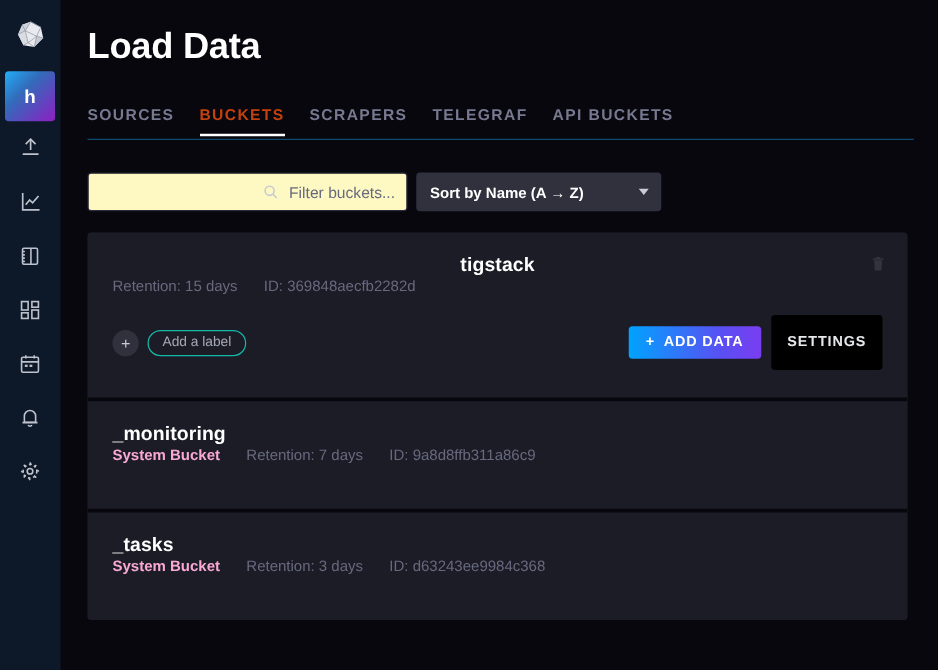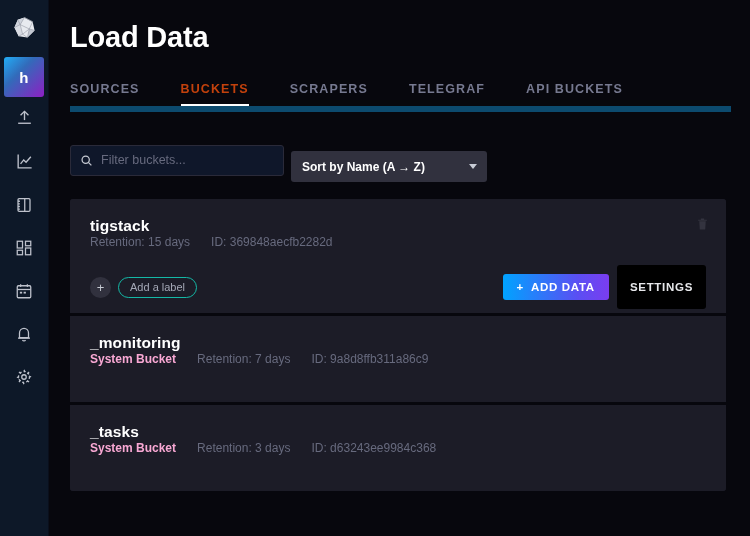--- a/index.html
+++ b/index.html
@@ -49,25 +49,25 @@
   }
   .page-title {
     color: #ffffff;
     font-size: 29px; font-weight: bold;
     letter-spacing: -0.2px;
     margin-top: 21px;
     margin-left: 1px;
   }
 
   .tabs {
-    display: flex; align-items: flex-start;
-    gap: 41px;
+    display: flex; align-items: center;
+    gap: 20px;
     margin-top: 28px;
     margin-left: 1px;
-    border-bottom: 6px solid #0c4a6e;
+    border-bottom: 1px solid #0c4a6e;
     padding-bottom: 0;
     height: 30px;
   }
   .tab {
     font-size: 12.5px; font-weight: bold;
     letter-spacing: 1.1px;
     color: #767990;
     padding-bottom: 9px;
     position: relative;
     cursor: pointer;
@@ -77,60 +77,60 @@
     content: ""; position: absolute; left: 0; right: 0; bottom: -1px;
     height: 2px; background: #ffffff;
   }
 
   
   .filter-row {
     display: flex; align-items: center; gap: 7px;
     margin-top: 26px; margin-left: 1px;
   }
   .search-box {
-    width: 214px; height: 31px;
-    background: #0f172a;
+    width: 256px; height: 31px;
+    background: #fef9c3;
     border: 1px solid #2a2a39;
     border-radius: 3px;
     display: flex; align-items: center;
     padding: 0 9px;
     gap: 8px;
+    justify-content: flex-end;
   }
   .search-box svg { flex: 0 0 auto; color: #c6cad3; }
   .search-placeholder {
     color: #676a7e; font-size: 12.5px;
   }
   .sort-select {
     width: 196px; height: 31px;
     background: #31313e;
     border-radius: 3px;
     display: flex; align-items: center; justify-content: space-between;
     padding: 0 10px 0 11px;
     color: #ffffff; font-size: 12px; font-weight: bold;
     cursor: pointer;
-    margin-top: 13px;
   }
   .chev { width: 0; height: 0; border-left: 4.5px solid transparent;
           border-right: 4.5px solid transparent; border-top: 5px solid #c8ccd6; }
 
   
   .panel {
     margin-top: 17px; margin-left: 1px;
     width: 656px;
     background: #1c1c27;
     border-radius: 3px;
     overflow: hidden;
   }
   .bucket-card {
     position: relative;
     padding: 18px 20px 0 20px;
     background: #1c1c27;
   }
   .bucket-card + .bucket-card { border-top: 3px solid #07070d; }
-  .bucket-card.primary { padding-bottom: 4px; }
+  .bucket-card.primary { padding-bottom: 22px; text-align: center; }
   .bucket-card.system { padding-bottom: 36px; }
 
   .bucket-name {
     color: #ffffff; font-size: 15.5px; font-weight: bold;
     letter-spacing: .1px;
   }
   .bucket-meta {
     display: flex; align-items: center; gap: 21px;
     font-size: 12px;
   }

